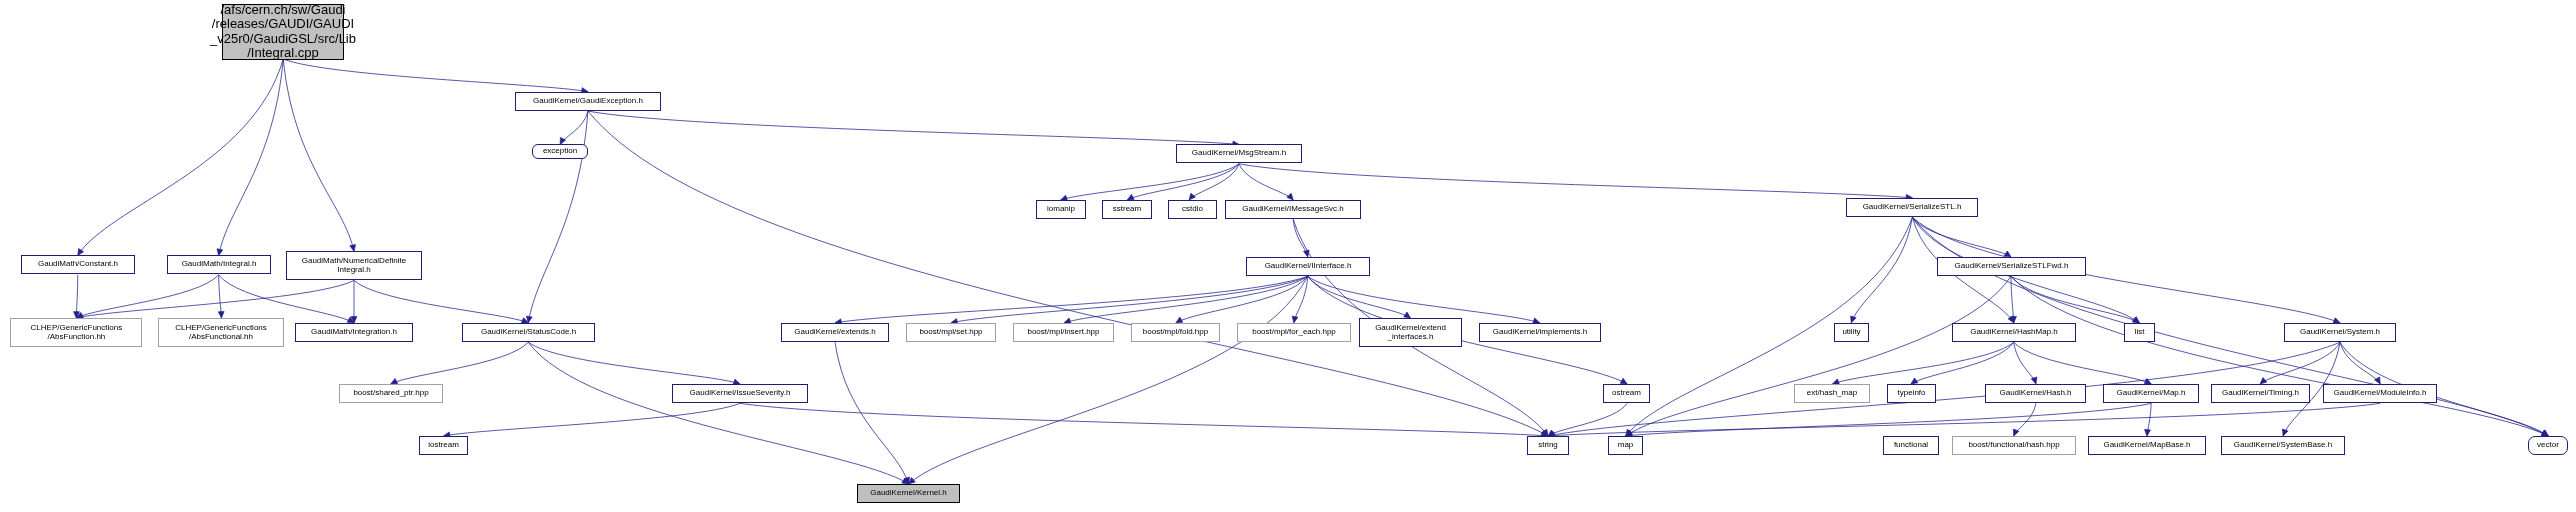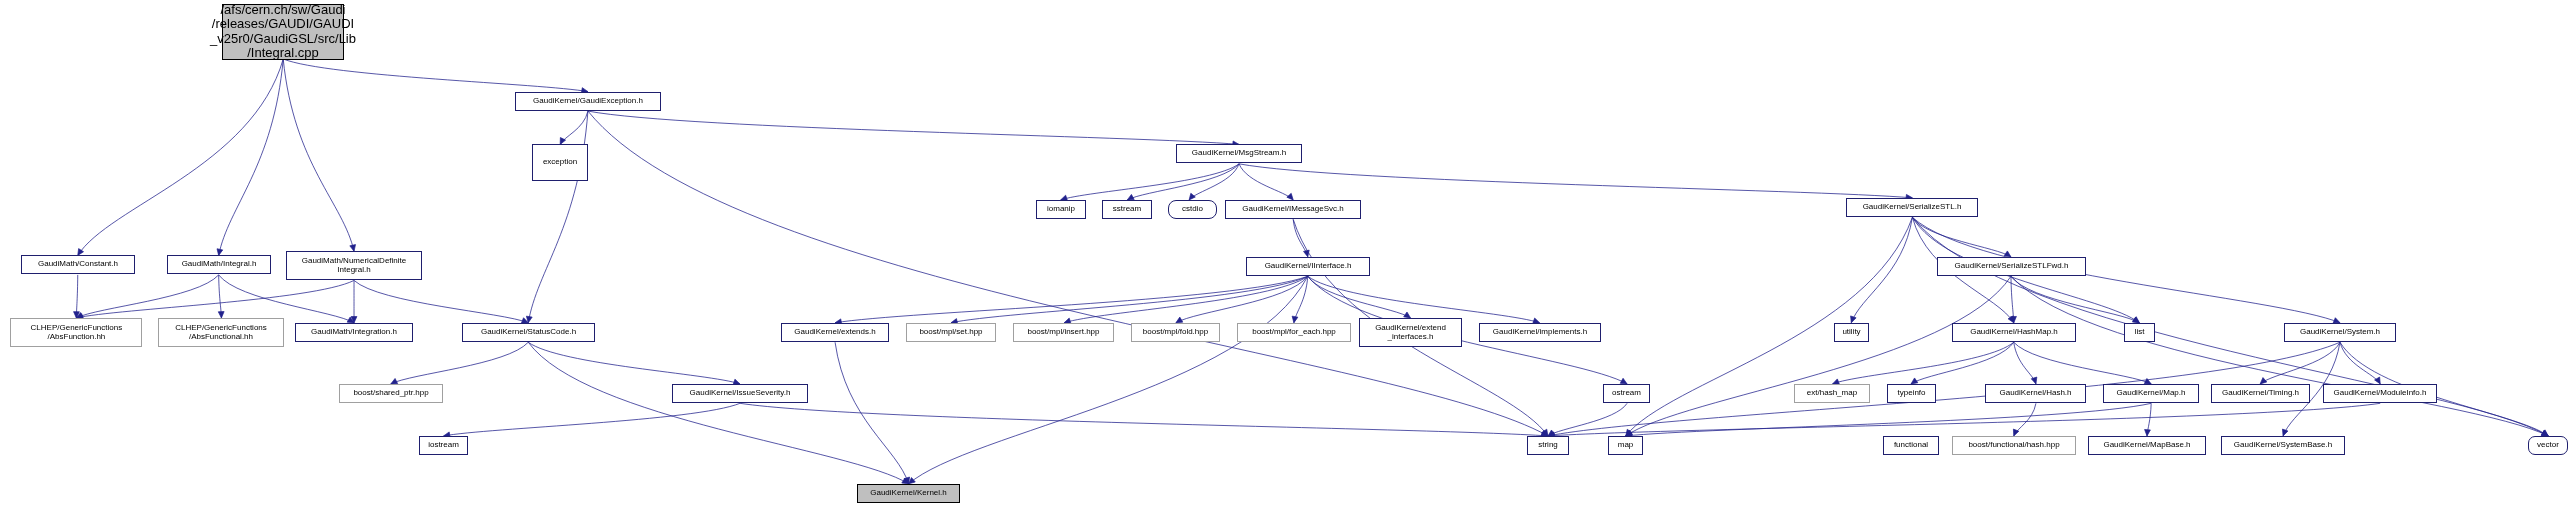--- a/index.html
+++ b/index.html
@@ -146,26 +146,26 @@
       <polygon points="1309,697 1302.3116269466539,689.6579521998784 1310.330935695754,687.1578147663353"></polygon>
       <path d="M3429,581 C3249.15,606.85 2409.85,616.25 2230,628"></path>
       <polygon points="2230,628 2238.707042326243,623.2221957000097 2239.2546655197693,631.604326028149"></polygon>
     </svg>
   <div id="nodes-layer">
       <div class="node root" style="left: 222px; top: 3.5px; width: 122px; height: 56px; font-size: 13px;">/afs/cern.ch/sw/Gaudi
 /releases/GAUDI/GAUDI
 _v25r0/GaudiGSL/src/Lib
 /Integral.cpp</div>
       <div class="node" style="left: 515px; top: 92px; width: 146px; height: 19.4px;">GaudiKernel/GaudiException.h</div>
-      <div class="node" style="left: 532px; top: 144px; width: 56px; height: 37px;">exception</div>
+      <div class="node" style="left: 532px; top: 144px; width: 56px; height: 15px; border-radius: 6px;">exception</div>
       <div class="node" style="left: 1176px; top: 144px; width: 126px; height: 19.4px;">GaudiKernel/MsgStream.h</div>
       <div class="node" style="left: 1846px; top: 198px; width: 132px; height: 19.4px;">GaudiKernel/SerializeSTL.h</div>
       <div class="node" style="left: 1036px; top: 200px; width: 50px; height: 19.4px;">iomanip</div>
       <div class="node" style="left: 1102px; top: 200px; width: 50px; height: 19.4px;">sstream</div>
-      <div class="node" style="left: 1168px; top: 200px; width: 49px; height: 19.4px; border-radius: 8px;">cstdio</div>
+      <div class="node" style="left: 1168px; top: 200px; width: 49px; height: 19.4px;">cstdio</div>
       <div class="node" style="left: 1225px; top: 200px; width: 136px; height: 19.4px;">GaudiKernel/IMessageSvc.h</div>
       <div class="node" style="left: 1937px; top: 257px; width: 149px; height: 19.4px;">GaudiKernel/SerializeSTLFwd.h</div>
       <div class="node" style="left: 1246px; top: 257px; width: 124px; height: 19.4px;">GaudiKernel/IInterface.h</div>
       <div class="node" style="left: 21px; top: 255px; width: 114px; height: 19.4px;">GaudiMath/Constant.h</div>
       <div class="node" style="left: 167px; top: 255px; width: 104px; height: 19.4px;">GaudiMath/Integral.h</div>
       <div class="node" style="left: 286px; top: 251px; width: 136px; height: 29px;">GaudiMath/NumericalDefinite
 Integral.h</div>
       <div class="node gray-border" style="left: 10.4px; top: 318px; width: 132px; height: 29px;">CLHEP/GenericFunctions
 /AbsFunction.hh</div>
       <div class="node gray-border" style="left: 158px; top: 318px; width: 126px; height: 29px;">CLHEP/GenericFunctions

